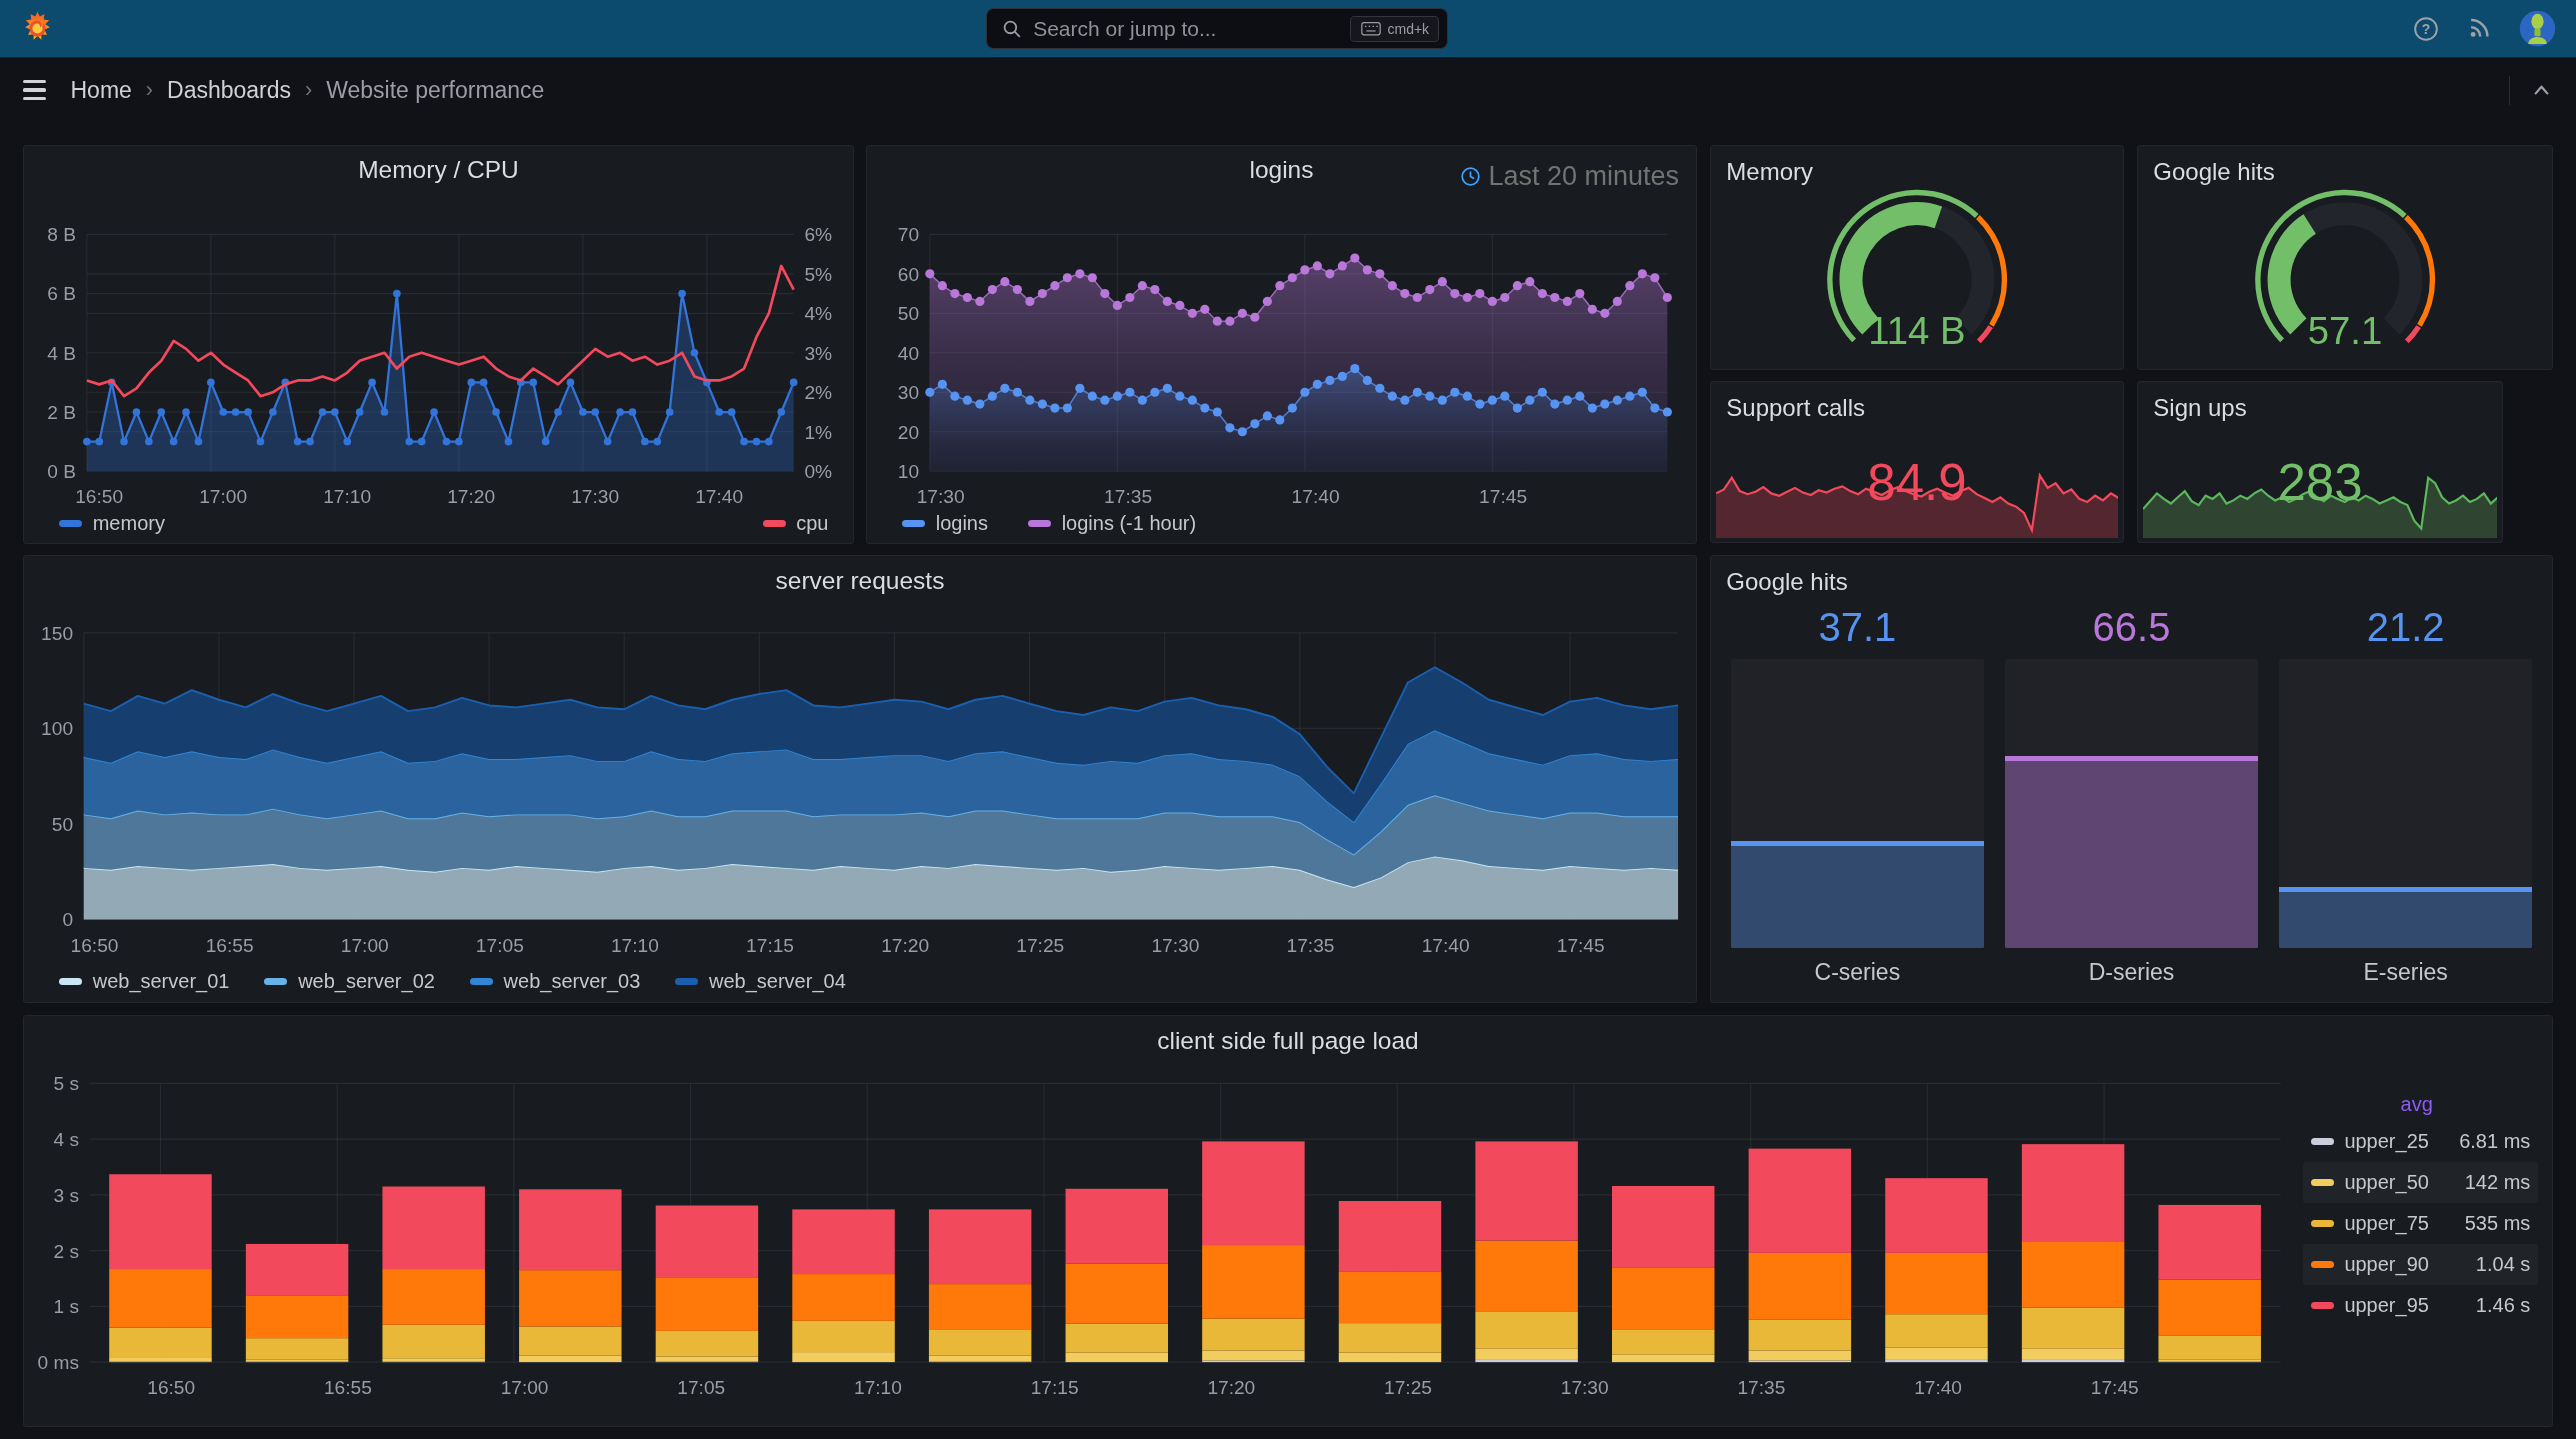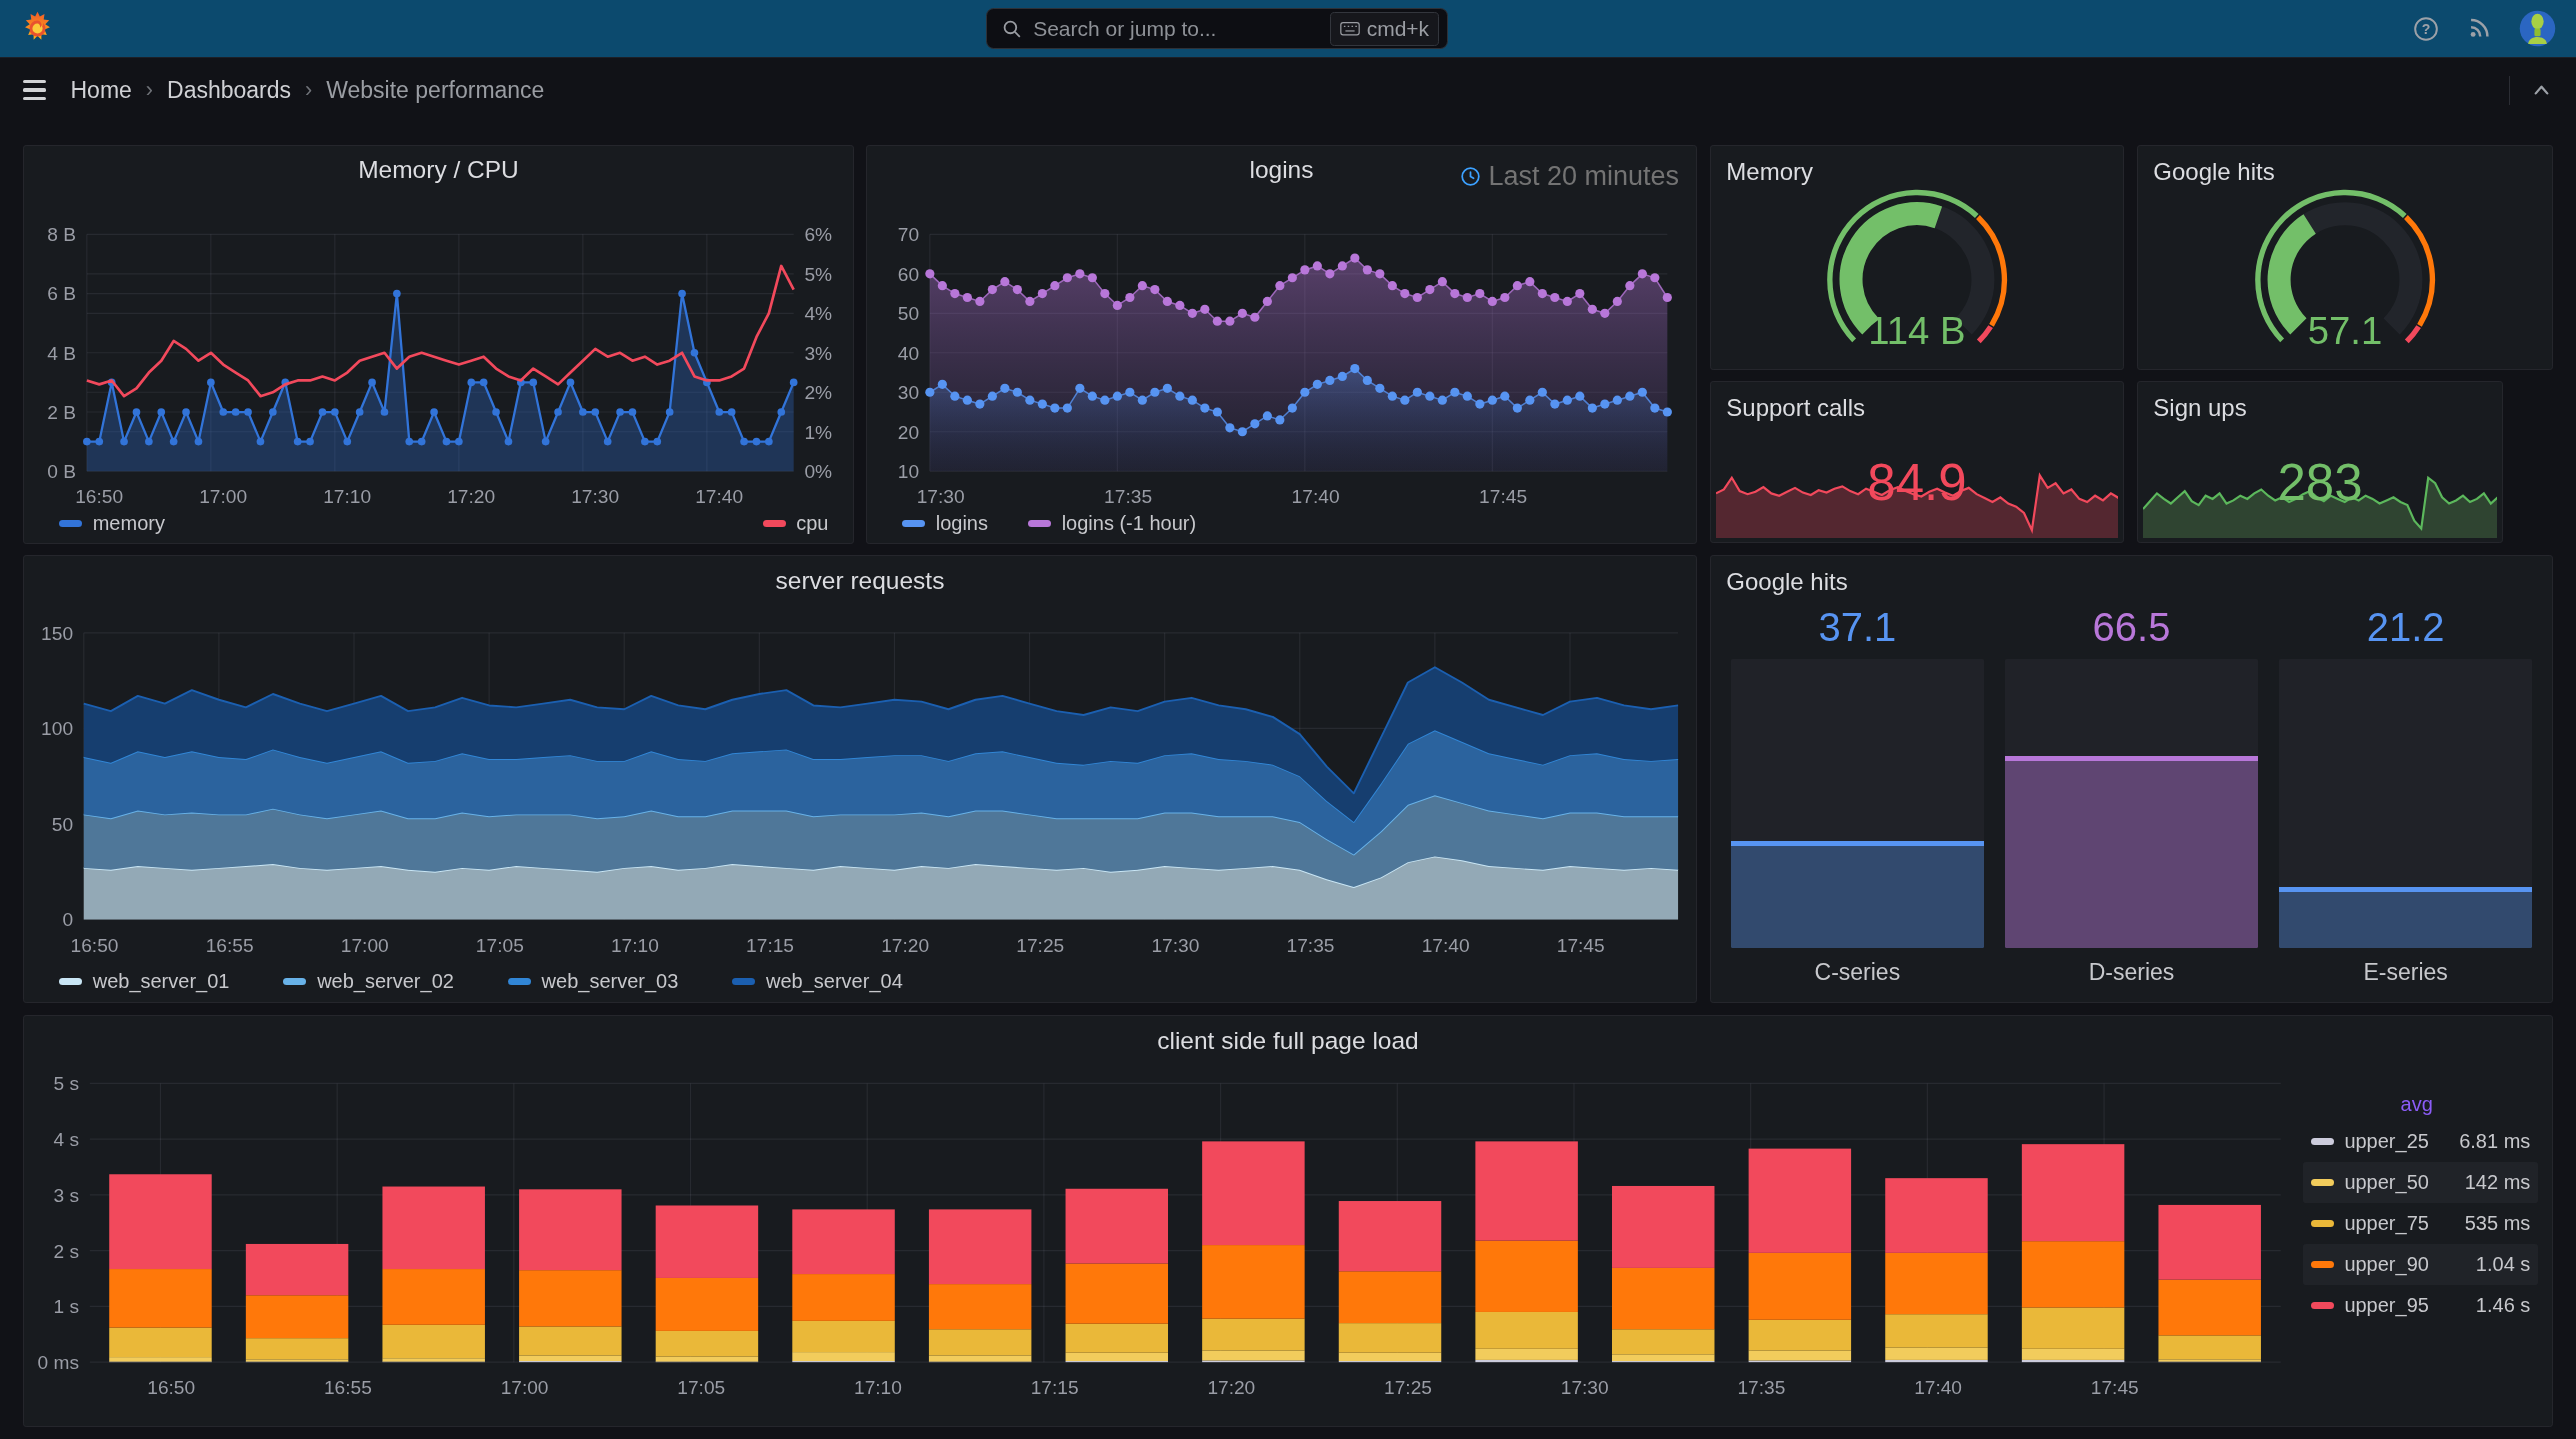--- a/index.html
+++ b/index.html
@@ -9,21 +9,21 @@
 
   
   .topnav { position:absolute; top:0; left:0; right:0; height:58px; display:flex; align-items:center;
             padding:0 20px; border-bottom:0.8px solid #1d1f26; background:#0c4a6e; }
   .logo { width:35px; height:35px; display:flex; align-items:center; justify-content:center; cursor:pointer; }
   .search { position:absolute; left:986px; top:8.4px; width:462px; height:41px; background:#0d0e13;
             border:0.8px solid #2e3138; border-radius:7.7px; display:flex; align-items:center; gap:10.7px;
             padding:0 7.7px 0 14px; color:#8e9197; font-size:21px; }
   .search .ph { flex:1; text-align:left; }
   .kbd { display:flex; align-items:center; gap:7px; border:0.8px solid #33363d; background:#16171c;
-         border-radius:4.6px; padding:3.8px 9.2px; font-size:21px; color:#9a9da3; }
+         border-radius:4.6px; padding:3.8px 9.2px; font-size:14px; color:#9a9da3; }
   .navicons { margin-left:auto; display:flex; align-items:center; gap:28px; }
   .icnbtn { color:#9da1a8; display:flex; align-items:center; justify-content:center; cursor:pointer; }
 
   
   .subnav { position:absolute; top:58px; left:0; right:0; height:64px; display:flex; align-items:center; padding:0 23px; }
   .burger { margin-right:24.5px; display:flex; flex-direction:column; gap:5.4px; cursor:pointer; }
   .burger span { display:block; width:23px; height:3.1px; background:#d2d3d6; border-radius:1.5px; }
   .crumbs { display:flex; align-items:center; font-size:23px; }
   .crumb { color:#d0d1d5; text-decoration:none; cursor:pointer; }
   .crumb-sep { color:#6f7278; padding:0 14px; font-size:21.5px; }
@@ -524,21 +524,21 @@
           <text x="2030.9830508474574" y="516" font-size="25" fill="#9a9da6" text-anchor="middle">17:45</text>
           <path d="M78.0 406.7 L113.3 409.2 L148.5 404.2 L183.8 406.7 L219.0 409.2 L254.3 406.7 L289.5 404.2 L324.8 401.7 L360.0 406.7 L395.3 409.2 L430.5 406.7 L465.8 404.2 L501.1 409.2 L536.3 411.7 L571.6 406.7 L606.8 409.2 L642.1 404.2 L677.3 406.7 L712.6 409.2 L747.8 411.7 L783.1 406.7 L818.3 404.2 L853.6 409.2 L888.8 406.7 L924.1 401.7 L959.4 404.2 L994.6 406.7 L1029.9 409.2 L1065.1 404.2 L1100.4 406.7 L1135.6 409.2 L1170.9 404.2 L1206.1 406.7 L1241.4 401.7 L1276.6 404.2 L1311.9 406.7 L1347.2 409.2 L1382.4 406.7 L1417.7 411.7 L1452.9 409.2 L1488.2 404.2 L1523.4 406.7 L1558.7 409.2 L1593.9 406.7 L1629.2 404.2 L1664.4 409.2 L1699.7 421.6 L1734.9 431.6 L1770.2 419.1 L1805.5 399.2 L1840.7 391.7 L1876.0 396.7 L1911.2 404.2 L1946.5 406.7 L1981.7 409.2 L2017.0 404.2 L2052.2 406.7 L2087.5 409.2 L2122.7 406.7 L2158.0 409.2 L2158.0 474.0 L2122.7 474.0 L2087.5 474.0 L2052.2 474.0 L2017.0 474.0 L1981.7 474.0 L1946.5 474.0 L1911.2 474.0 L1876.0 474.0 L1840.7 474.0 L1805.5 474.0 L1770.2 474.0 L1734.9 474.0 L1699.7 474.0 L1664.4 474.0 L1629.2 474.0 L1593.9 474.0 L1558.7 474.0 L1523.4 474.0 L1488.2 474.0 L1452.9 474.0 L1417.7 474.0 L1382.4 474.0 L1347.2 474.0 L1311.9 474.0 L1276.6 474.0 L1241.4 474.0 L1206.1 474.0 L1170.9 474.0 L1135.6 474.0 L1100.4 474.0 L1065.1 474.0 L1029.9 474.0 L994.6 474.0 L959.4 474.0 L924.1 474.0 L888.8 474.0 L853.6 474.0 L818.3 474.0 L783.1 474.0 L747.8 474.0 L712.6 474.0 L677.3 474.0 L642.1 474.0 L606.8 474.0 L571.6 474.0 L536.3 474.0 L501.1 474.0 L465.8 474.0 L430.5 474.0 L395.3 474.0 L360.0 474.0 L324.8 474.0 L289.5 474.0 L254.3 474.0 L219.0 474.0 L183.8 474.0 L148.5 474.0 L113.3 474.0 L78.0 474.0 Z" fill="#93A9B6"></path>
           <path d="M78.0 406.7 L113.3 409.2 L148.5 404.2 L183.8 406.7 L219.0 409.2 L254.3 406.7 L289.5 404.2 L324.8 401.7 L360.0 406.7 L395.3 409.2 L430.5 406.7 L465.8 404.2 L501.1 409.2 L536.3 411.7 L571.6 406.7 L606.8 409.2 L642.1 404.2 L677.3 406.7 L712.6 409.2 L747.8 411.7 L783.1 406.7 L818.3 404.2 L853.6 409.2 L888.8 406.7 L924.1 401.7 L959.4 404.2 L994.6 406.7 L1029.9 409.2 L1065.1 404.2 L1100.4 406.7 L1135.6 409.2 L1170.9 404.2 L1206.1 406.7 L1241.4 401.7 L1276.6 404.2 L1311.9 406.7 L1347.2 409.2 L1382.4 406.7 L1417.7 411.7 L1452.9 409.2 L1488.2 404.2 L1523.4 406.7 L1558.7 409.2 L1593.9 406.7 L1629.2 404.2 L1664.4 409.2 L1699.7 421.6 L1734.9 431.6 L1770.2 419.1 L1805.5 399.2 L1840.7 391.7 L1876.0 396.7 L1911.2 404.2 L1946.5 406.7 L1981.7 409.2 L2017.0 404.2 L2052.2 406.7 L2087.5 409.2 L2122.7 406.7 L2158.0 409.2" stroke="#C9E6F5" fill="none" stroke-width="2.5" stroke-linejoin="round"></path>
           <path d="M78.0 336.9 L113.3 341.9 L148.5 331.9 L183.8 336.9 L219.0 334.4 L254.3 336.9 L289.5 336.9 L324.8 329.4 L360.0 336.9 L395.3 341.9 L430.5 336.9 L465.8 331.9 L501.1 341.9 L536.3 341.9 L571.6 334.4 L606.8 339.4 L642.1 336.9 L677.3 336.9 L712.6 336.9 L747.8 341.9 L783.1 339.4 L818.3 331.9 L853.6 339.4 L888.8 339.4 L924.1 331.9 L959.4 331.9 L994.6 331.9 L1029.9 339.4 L1065.1 336.9 L1100.4 336.9 L1135.6 336.9 L1170.9 334.4 L1206.1 339.4 L1241.4 331.9 L1276.6 331.9 L1311.9 336.9 L1347.2 341.9 L1382.4 341.9 L1417.7 341.9 L1452.9 341.9 L1488.2 334.4 L1523.4 334.4 L1558.7 339.4 L1593.9 339.4 L1629.2 339.4 L1664.4 346.8 L1699.7 369.3 L1734.9 389.2 L1770.2 359.3 L1805.5 324.4 L1840.7 311.9 L1876.0 321.9 L1911.2 331.9 L1946.5 336.9 L1981.7 341.9 L2017.0 334.4 L2052.2 334.4 L2087.5 339.4 L2122.7 339.4 L2158.0 339.4 L2158.0 409.2 L2122.7 406.7 L2087.5 409.2 L2052.2 406.7 L2017.0 404.2 L1981.7 409.2 L1946.5 406.7 L1911.2 404.2 L1876.0 396.7 L1840.7 391.7 L1805.5 399.2 L1770.2 419.1 L1734.9 431.6 L1699.7 421.6 L1664.4 409.2 L1629.2 404.2 L1593.9 406.7 L1558.7 409.2 L1523.4 406.7 L1488.2 404.2 L1452.9 409.2 L1417.7 411.7 L1382.4 406.7 L1347.2 409.2 L1311.9 406.7 L1276.6 404.2 L1241.4 401.7 L1206.1 406.7 L1170.9 404.2 L1135.6 409.2 L1100.4 406.7 L1065.1 404.2 L1029.9 409.2 L994.6 406.7 L959.4 404.2 L924.1 401.7 L888.8 406.7 L853.6 409.2 L818.3 404.2 L783.1 406.7 L747.8 411.7 L712.6 409.2 L677.3 406.7 L642.1 404.2 L606.8 409.2 L571.6 406.7 L536.3 411.7 L501.1 409.2 L465.8 404.2 L430.5 406.7 L395.3 409.2 L360.0 406.7 L324.8 401.7 L289.5 404.2 L254.3 406.7 L219.0 409.2 L183.8 406.7 L148.5 404.2 L113.3 409.2 L78.0 406.7 Z" fill="#4F7799"></path>
           <path d="M78.0 336.9 L113.3 341.9 L148.5 331.9 L183.8 336.9 L219.0 334.4 L254.3 336.9 L289.5 336.9 L324.8 329.4 L360.0 336.9 L395.3 341.9 L430.5 336.9 L465.8 331.9 L501.1 341.9 L536.3 341.9 L571.6 334.4 L606.8 339.4 L642.1 336.9 L677.3 336.9 L712.6 336.9 L747.8 341.9 L783.1 339.4 L818.3 331.9 L853.6 339.4 L888.8 339.4 L924.1 331.9 L959.4 331.9 L994.6 331.9 L1029.9 339.4 L1065.1 336.9 L1100.4 336.9 L1135.6 336.9 L1170.9 334.4 L1206.1 339.4 L1241.4 331.9 L1276.6 331.9 L1311.9 336.9 L1347.2 341.9 L1382.4 341.9 L1417.7 341.9 L1452.9 341.9 L1488.2 334.4 L1523.4 334.4 L1558.7 339.4 L1593.9 339.4 L1629.2 339.4 L1664.4 346.8 L1699.7 369.3 L1734.9 389.2 L1770.2 359.3 L1805.5 324.4 L1840.7 311.9 L1876.0 321.9 L1911.2 331.9 L1946.5 336.9 L1981.7 341.9 L2017.0 334.4 L2052.2 334.4 L2087.5 339.4 L2122.7 339.4 L2158.0 339.4" stroke="#68B2E8" fill="none" stroke-width="2.5" stroke-linejoin="round"></path>
           <path d="M78.0 262.1 L113.3 269.5 L148.5 254.6 L183.8 262.1 L219.0 254.6 L254.3 262.1 L289.5 264.6 L324.8 252.1 L360.0 262.1 L395.3 269.5 L430.5 262.1 L465.8 254.6 L501.1 269.5 L536.3 267.1 L571.6 257.1 L606.8 264.6 L642.1 264.6 L677.3 262.1 L712.6 259.6 L747.8 267.1 L783.1 267.1 L818.3 254.6 L853.6 264.6 L888.8 267.1 L924.1 257.1 L959.4 254.6 L994.6 252.1 L1029.9 264.6 L1065.1 264.6 L1100.4 262.1 L1135.6 259.6 L1170.9 259.6 L1206.1 267.1 L1241.4 257.1 L1276.6 254.6 L1311.9 262.1 L1347.2 269.5 L1382.4 272.0 L1417.7 267.1 L1452.9 269.5 L1488.2 259.6 L1523.4 257.1 L1558.7 264.6 L1593.9 267.1 L1629.2 272.0 L1664.4 287.0 L1699.7 319.4 L1734.9 346.8 L1770.2 297.0 L1805.5 244.6 L1840.7 227.2 L1876.0 242.1 L1911.2 257.1 L1946.5 264.6 L1981.7 272.0 L2017.0 259.6 L2052.2 257.1 L2087.5 264.6 L2122.7 267.1 L2158.0 264.6 L2158.0 339.4 L2122.7 339.4 L2087.5 339.4 L2052.2 334.4 L2017.0 334.4 L1981.7 341.9 L1946.5 336.9 L1911.2 331.9 L1876.0 321.9 L1840.7 311.9 L1805.5 324.4 L1770.2 359.3 L1734.9 389.2 L1699.7 369.3 L1664.4 346.8 L1629.2 339.4 L1593.9 339.4 L1558.7 339.4 L1523.4 334.4 L1488.2 334.4 L1452.9 341.9 L1417.7 341.9 L1382.4 341.9 L1347.2 341.9 L1311.9 336.9 L1276.6 331.9 L1241.4 331.9 L1206.1 339.4 L1170.9 334.4 L1135.6 336.9 L1100.4 336.9 L1065.1 336.9 L1029.9 339.4 L994.6 331.9 L959.4 331.9 L924.1 331.9 L888.8 339.4 L853.6 339.4 L818.3 331.9 L783.1 339.4 L747.8 341.9 L712.6 336.9 L677.3 336.9 L642.1 336.9 L606.8 339.4 L571.6 334.4 L536.3 341.9 L501.1 341.9 L465.8 331.9 L430.5 336.9 L395.3 341.9 L360.0 336.9 L324.8 329.4 L289.5 336.9 L254.3 336.9 L219.0 334.4 L183.8 336.9 L148.5 331.9 L113.3 341.9 L78.0 336.9 Z" fill="#2B639E"></path>
           <path d="M78.0 262.1 L113.3 269.5 L148.5 254.6 L183.8 262.1 L219.0 254.6 L254.3 262.1 L289.5 264.6 L324.8 252.1 L360.0 262.1 L395.3 269.5 L430.5 262.1 L465.8 254.6 L501.1 269.5 L536.3 267.1 L571.6 257.1 L606.8 264.6 L642.1 264.6 L677.3 262.1 L712.6 259.6 L747.8 267.1 L783.1 267.1 L818.3 254.6 L853.6 264.6 L888.8 267.1 L924.1 257.1 L959.4 254.6 L994.6 252.1 L1029.9 264.6 L1065.1 264.6 L1100.4 262.1 L1135.6 259.6 L1170.9 259.6 L1206.1 267.1 L1241.4 257.1 L1276.6 254.6 L1311.9 262.1 L1347.2 269.5 L1382.4 272.0 L1417.7 267.1 L1452.9 269.5 L1488.2 259.6 L1523.4 257.1 L1558.7 264.6 L1593.9 267.1 L1629.2 272.0 L1664.4 287.0 L1699.7 319.4 L1734.9 346.8 L1770.2 297.0 L1805.5 244.6 L1840.7 227.2 L1876.0 242.1 L1911.2 257.1 L1946.5 264.6 L1981.7 272.0 L2017.0 259.6 L2052.2 257.1 L2087.5 264.6 L2122.7 267.1 L2158.0 264.6" stroke="#3186D6" fill="none" stroke-width="2.5" stroke-linejoin="round"></path>
           <path d="M78.0 192.3 L113.3 202.2 L148.5 182.3 L183.8 192.3 L219.0 174.8 L254.3 187.3 L289.5 197.2 L324.8 179.8 L360.0 192.3 L395.3 202.2 L430.5 192.3 L465.8 182.3 L501.1 202.2 L536.3 197.2 L571.6 184.8 L606.8 194.7 L642.1 197.2 L677.3 192.3 L712.6 187.3 L747.8 197.2 L783.1 199.7 L818.3 182.3 L853.6 194.7 L888.8 199.7 L924.1 187.3 L959.4 179.8 L994.6 174.8 L1029.9 194.7 L1065.1 197.2 L1100.4 192.3 L1135.6 187.3 L1170.9 189.8 L1206.1 199.7 L1241.4 187.3 L1276.6 182.3 L1311.9 192.3 L1347.2 202.2 L1382.4 207.2 L1417.7 197.2 L1452.9 202.2 L1488.2 189.8 L1523.4 184.8 L1558.7 194.7 L1593.9 199.7 L1629.2 209.7 L1664.4 232.1 L1699.7 274.5 L1734.9 309.4 L1770.2 237.1 L1805.5 164.8 L1840.7 144.9 L1876.0 164.8 L1911.2 187.3 L1946.5 197.2 L1981.7 207.2 L2017.0 189.8 L2052.2 184.8 L2087.5 194.7 L2122.7 199.7 L2158.0 194.7 L2158.0 264.6 L2122.7 267.1 L2087.5 264.6 L2052.2 257.1 L2017.0 259.6 L1981.7 272.0 L1946.5 264.6 L1911.2 257.1 L1876.0 242.1 L1840.7 227.2 L1805.5 244.6 L1770.2 297.0 L1734.9 346.8 L1699.7 319.4 L1664.4 287.0 L1629.2 272.0 L1593.9 267.1 L1558.7 264.6 L1523.4 257.1 L1488.2 259.6 L1452.9 269.5 L1417.7 267.1 L1382.4 272.0 L1347.2 269.5 L1311.9 262.1 L1276.6 254.6 L1241.4 257.1 L1206.1 267.1 L1170.9 259.6 L1135.6 259.6 L1100.4 262.1 L1065.1 264.6 L1029.9 264.6 L994.6 252.1 L959.4 254.6 L924.1 257.1 L888.8 267.1 L853.6 264.6 L818.3 254.6 L783.1 267.1 L747.8 267.1 L712.6 259.6 L677.3 262.1 L642.1 264.6 L606.8 264.6 L571.6 257.1 L536.3 267.1 L501.1 269.5 L465.8 254.6 L430.5 262.1 L395.3 269.5 L360.0 262.1 L324.8 252.1 L289.5 264.6 L254.3 262.1 L219.0 254.6 L183.8 262.1 L148.5 254.6 L113.3 269.5 L78.0 262.1 Z" fill="#163E6F"></path>
           <path d="M78.0 192.3 L113.3 202.2 L148.5 182.3 L183.8 192.3 L219.0 174.8 L254.3 187.3 L289.5 197.2 L324.8 179.8 L360.0 192.3 L395.3 202.2 L430.5 192.3 L465.8 182.3 L501.1 202.2 L536.3 197.2 L571.6 184.8 L606.8 194.7 L642.1 197.2 L677.3 192.3 L712.6 187.3 L747.8 197.2 L783.1 199.7 L818.3 182.3 L853.6 194.7 L888.8 199.7 L924.1 187.3 L959.4 179.8 L994.6 174.8 L1029.9 194.7 L1065.1 197.2 L1100.4 192.3 L1135.6 187.3 L1170.9 189.8 L1206.1 199.7 L1241.4 187.3 L1276.6 182.3 L1311.9 192.3 L1347.2 202.2 L1382.4 207.2 L1417.7 197.2 L1452.9 202.2 L1488.2 189.8 L1523.4 184.8 L1558.7 194.7 L1593.9 199.7 L1629.2 209.7 L1664.4 232.1 L1699.7 274.5 L1734.9 309.4 L1770.2 237.1 L1805.5 164.8 L1840.7 144.9 L1876.0 164.8 L1911.2 187.3 L1946.5 197.2 L1981.7 207.2 L2017.0 189.8 L2052.2 184.8 L2087.5 194.7 L2122.7 199.7 L2158.0 194.7" stroke="#1B5FB0" fill="none" stroke-width="2.5" stroke-linejoin="round"></path>
         </svg>
-      <div class="legend leg-row" style="gap:54px;bottom:9.2px">
+      <div class="legend leg-row" style="gap:35px;bottom:9.2px">
           <div class="leg-item">
             <span class="pill" style="background: rgb(201, 230, 245);"></span>
             <span>web_server_01</span>
           </div>
           <div class="leg-item">
             <span class="pill" style="background: rgb(104, 178, 232);"></span>
             <span>web_server_02</span>
           </div>
           <div class="leg-item">
             <span class="pill" style="background: rgb(49, 134, 214);"></span>

